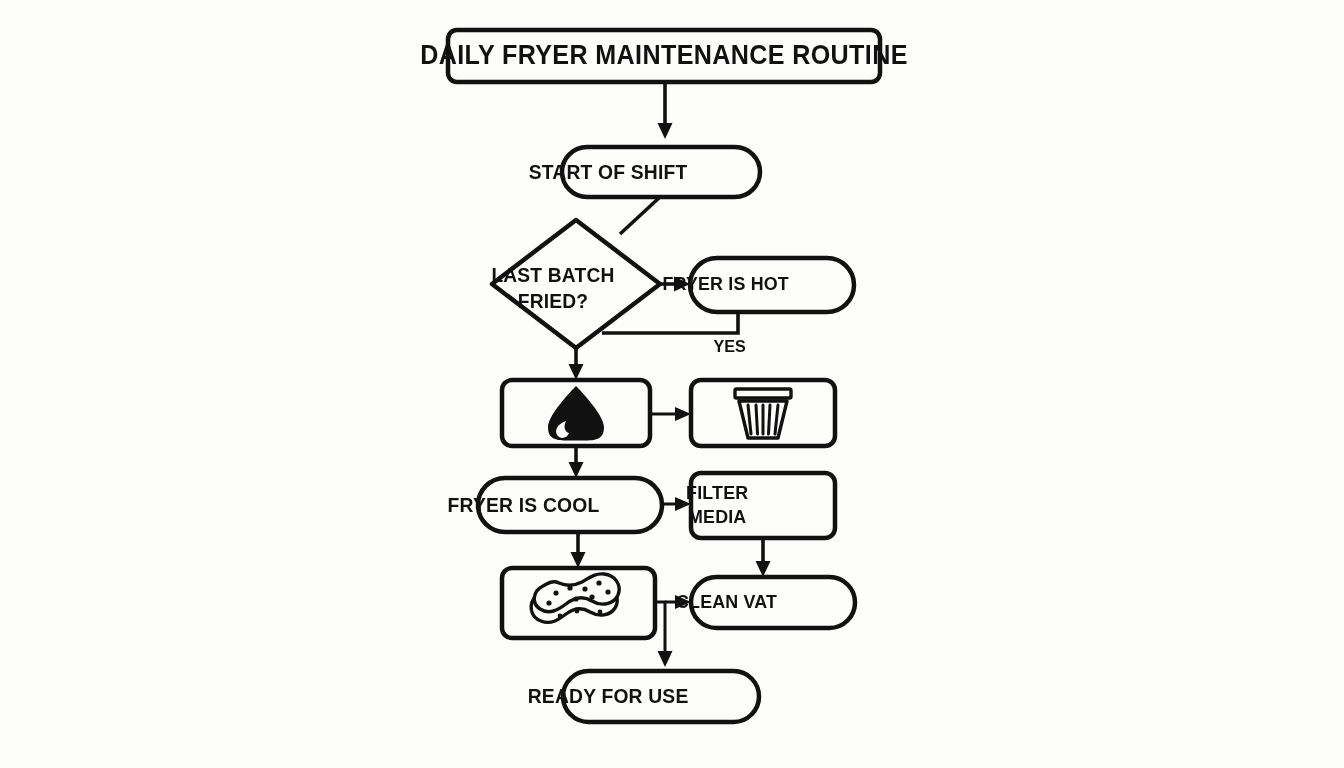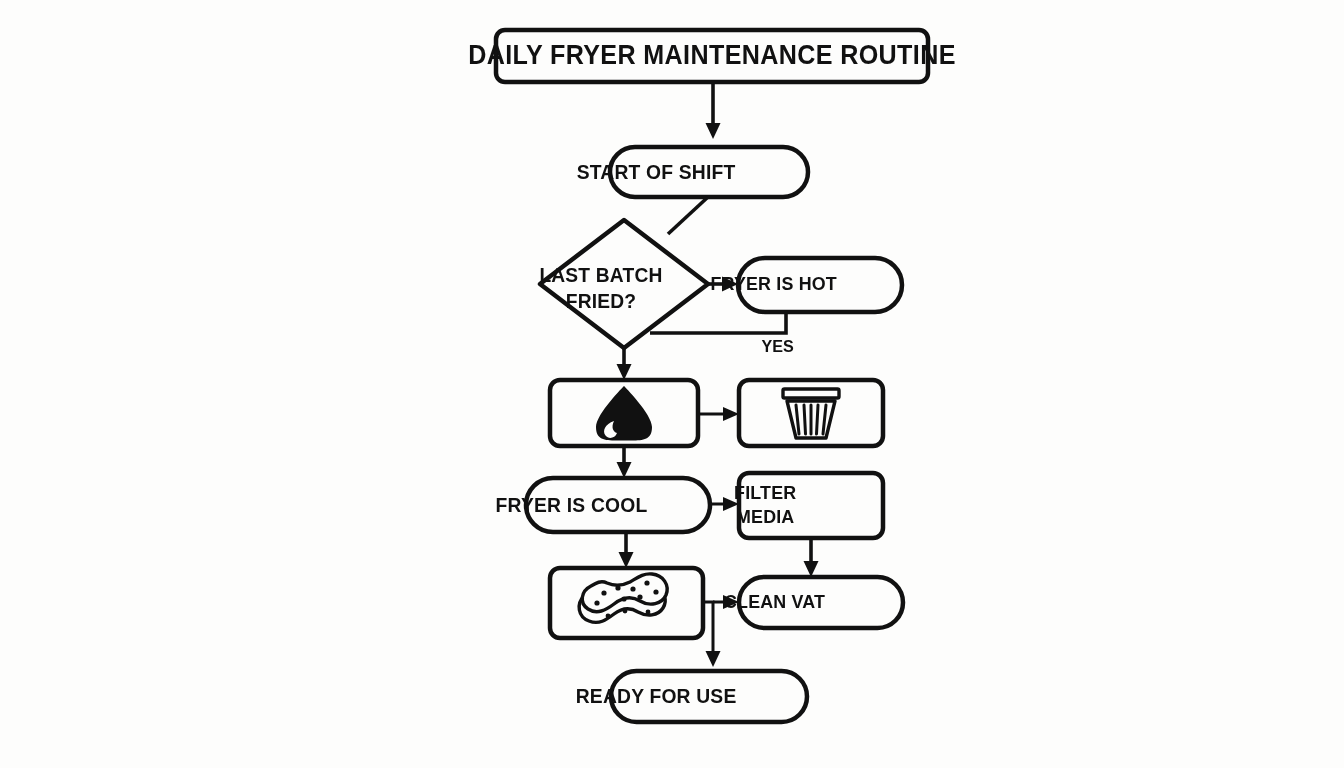--- a/index.html
+++ b/index.html
@@ -14,21 +14,20 @@
     font-family: "Liberation Sans", sans-serif;
     overflow: hidden;
     position: relative;
   }
   #flow-root {
     position: absolute;
     left: 0;
     top: 0;
     width: 1184px;
     height: 768px;
-    margin-left: 48px;
   }
   svg#flow-svg {
     display: block;
     width: 1344px;
     height: 768px;
   }
   .node-shape {
     fill: #fdfdfc;
     stroke: #111111;
     stroke-width: 4.5;

